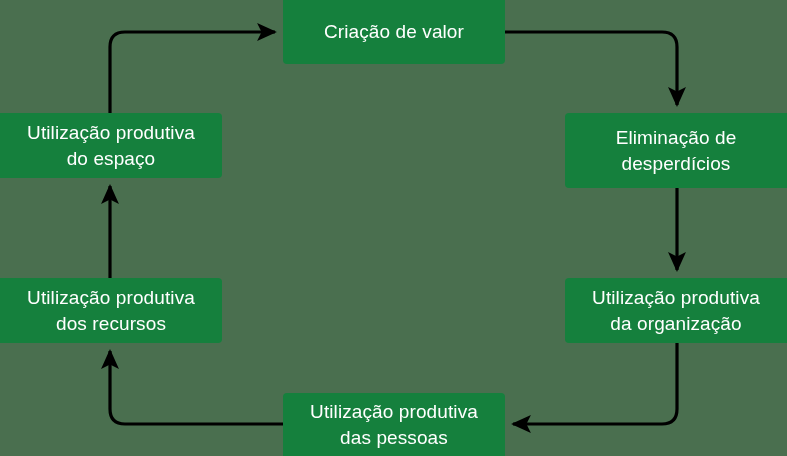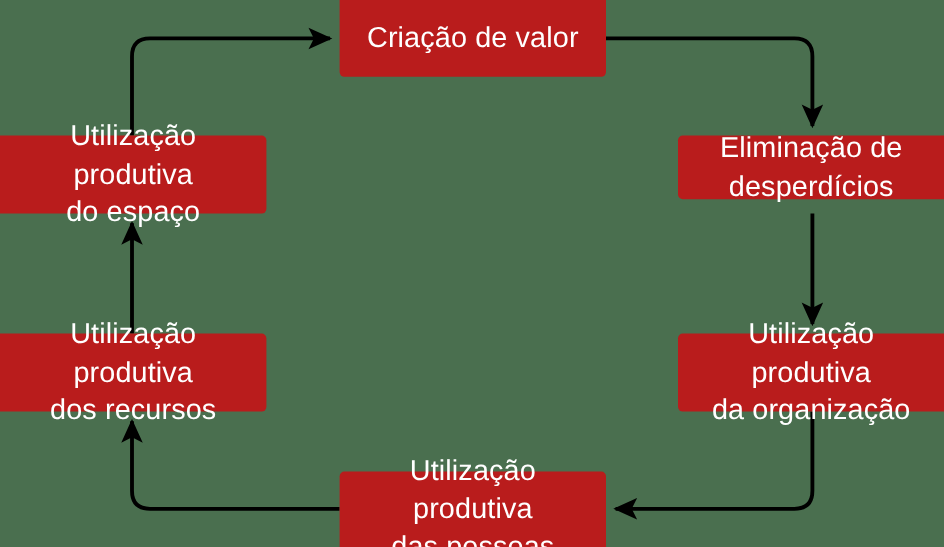--- a/index.html
+++ b/index.html
@@ -22,41 +22,41 @@
   #connectors {
     position: absolute;
     left: 0;
     top: 0;
     width: 787px;
     height: 456px;
     pointer-events: none;
   }
   .node {
     position: absolute;
-    background: #b91c1c;
+    background: #15803d;
     border-radius: 4px;
     color: #ffffff;
     display: flex;
     align-items: center;
     justify-content: center;
     text-align: center;
     line-height: 1.33;
-    font-size: 24px;
+    font-size: 19px;
     font-weight: 400;
     letter-spacing: 0.1px;
     box-sizing: border-box;
     padding: 2px 20px;
   }
   .node-label {
     display: block;
     white-space: pre-line;
   }
   
   #node-criacao-valor      { left: 283px; top: 0px;   width: 222px; height: 64px; border-radius: 0 0 4px 4px; }
-  #node-eliminacao         { left: 565px; top: 113px; width: 222px; height: 53px; border-radius: 4px 0 0 4px; }
+  #node-eliminacao         { left: 565px; top: 113px; width: 222px; height: 75px; border-radius: 4px 0 0 4px; }
   #node-organizacao        { left: 565px; top: 278px; width: 222px; height: 65px; border-radius: 4px 0 0 4px; }
   #node-pessoas           { left: 283px; top: 393px; width: 222px; height: 63px; border-radius: 4px 4px 0 0; }
   #node-recursos          { left: 0px;   top: 278px; width: 222px; height: 65px; border-radius: 0 4px 4px 0; }
   #node-espaco            { left: 0px;   top: 113px; width: 222px; height: 65px; border-radius: 0 4px 4px 0; }
 </style>
 </head>
 <body>
 
 <div id="stage">
 

